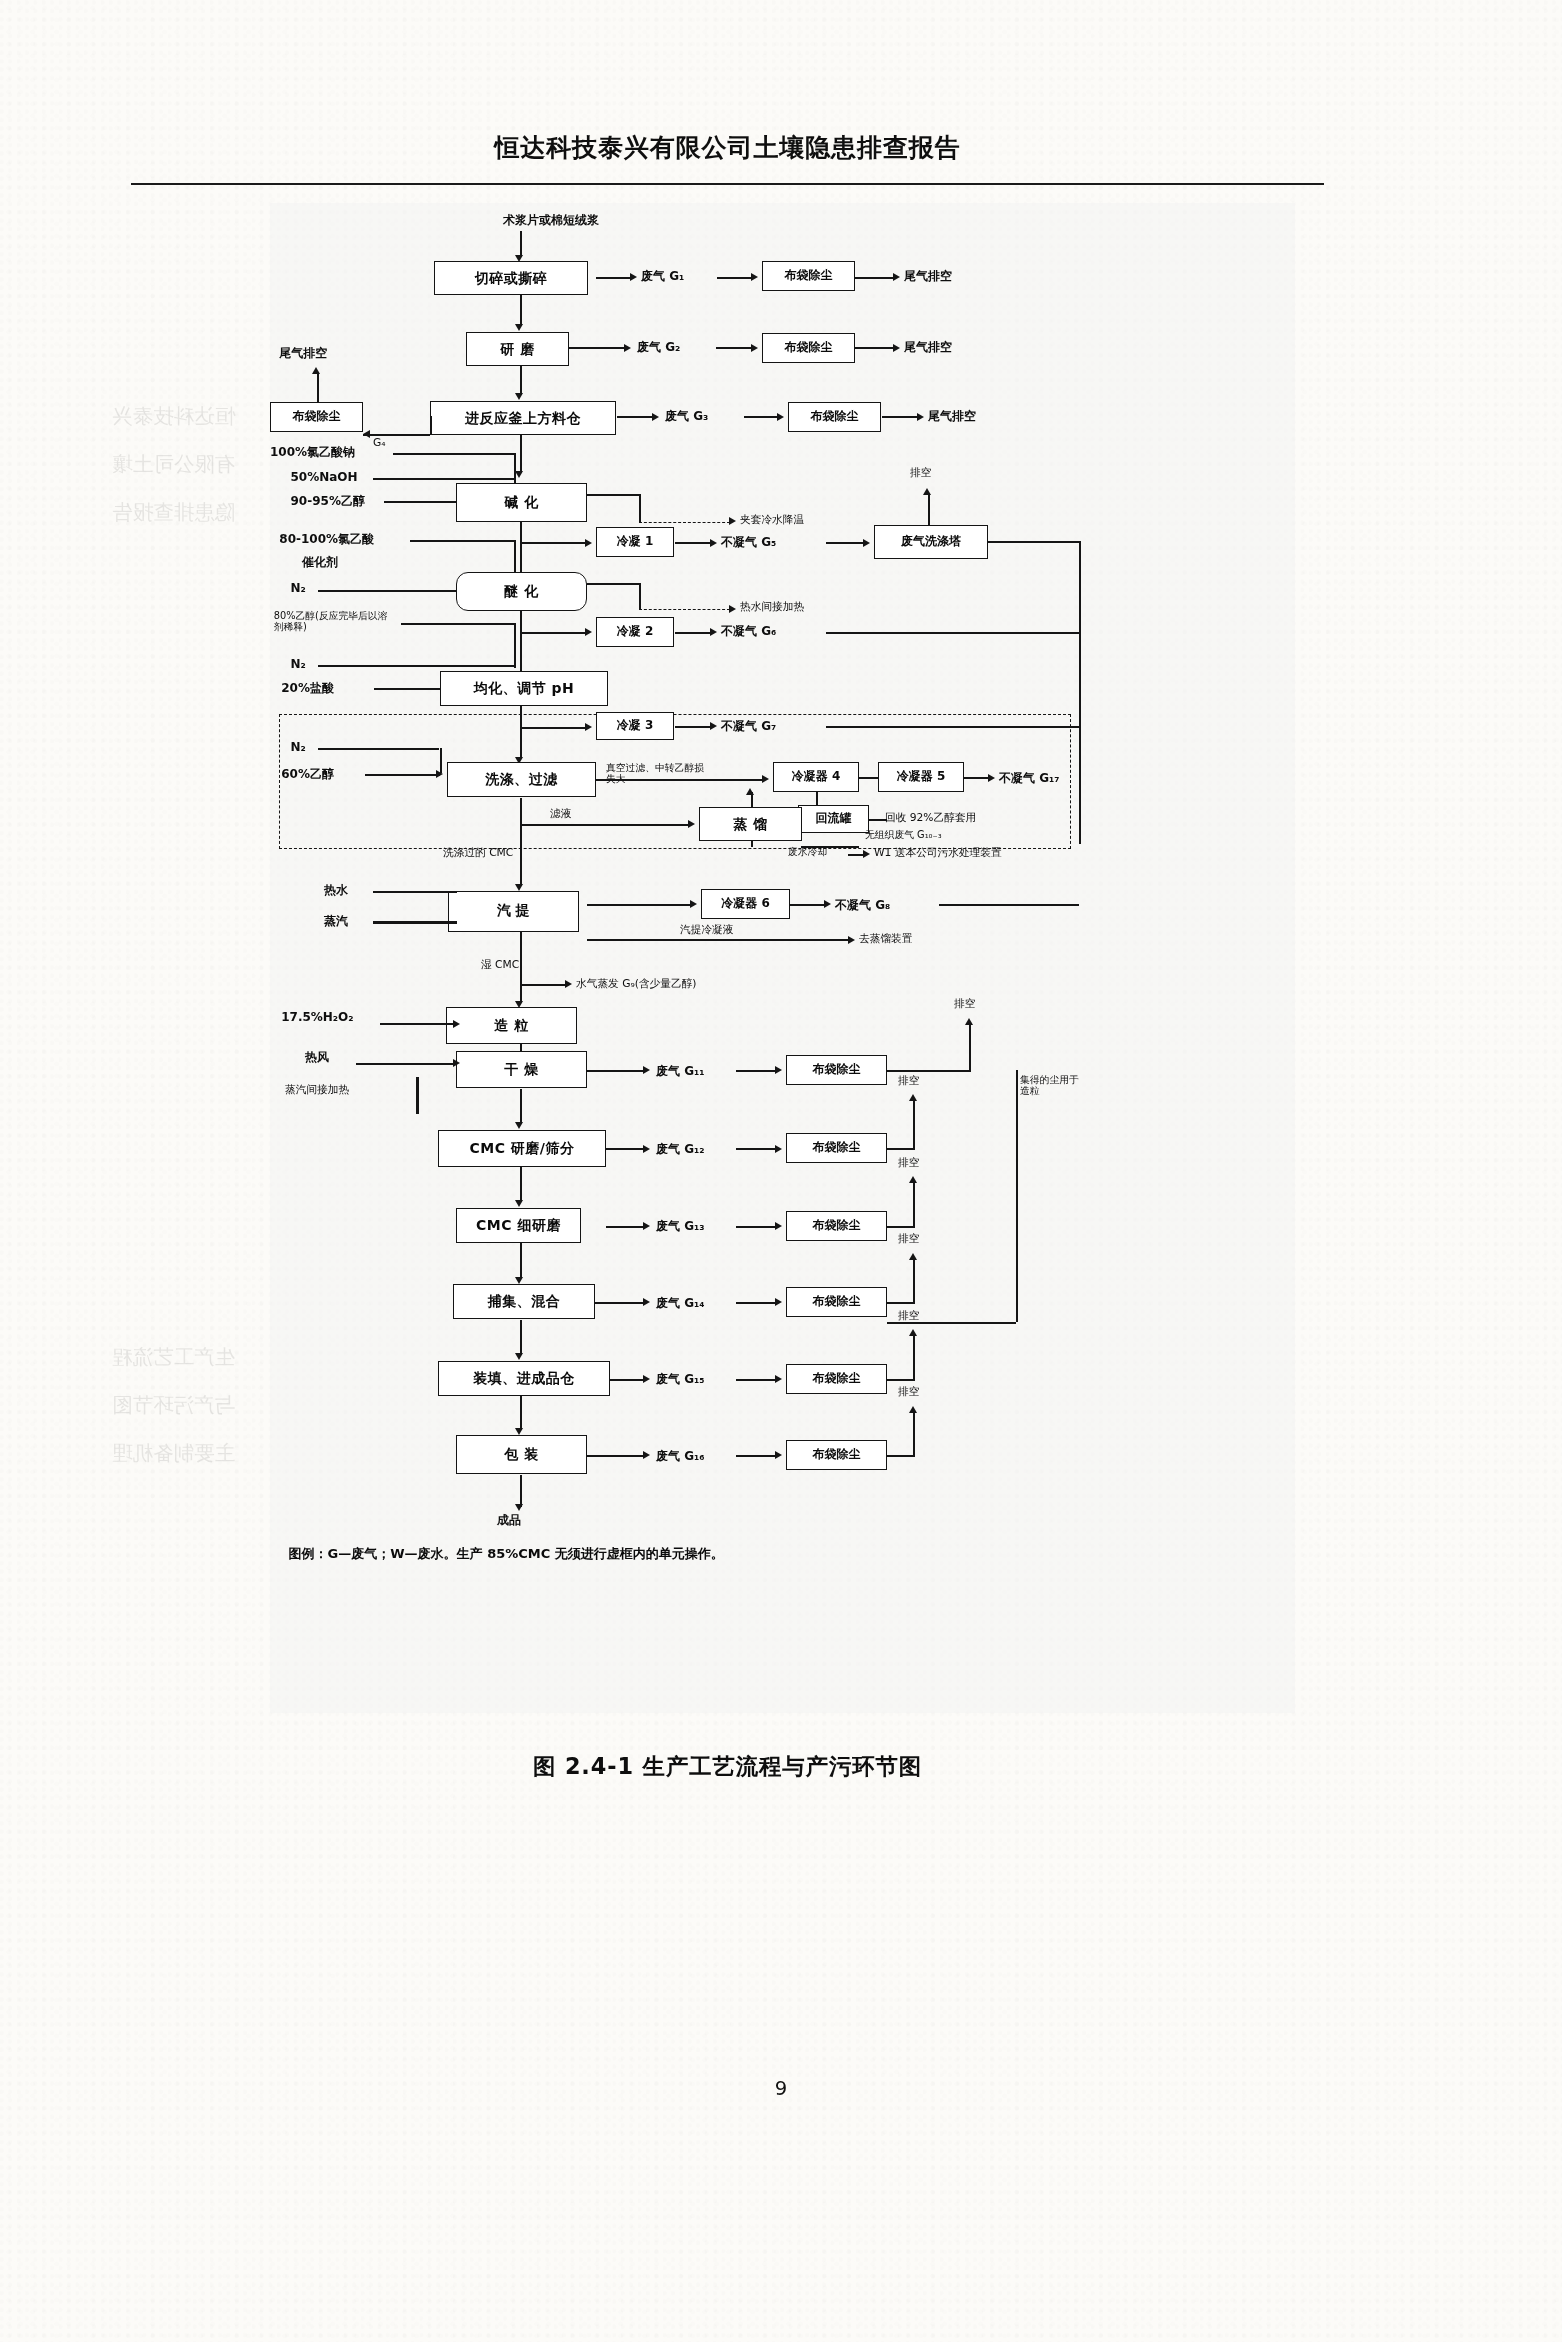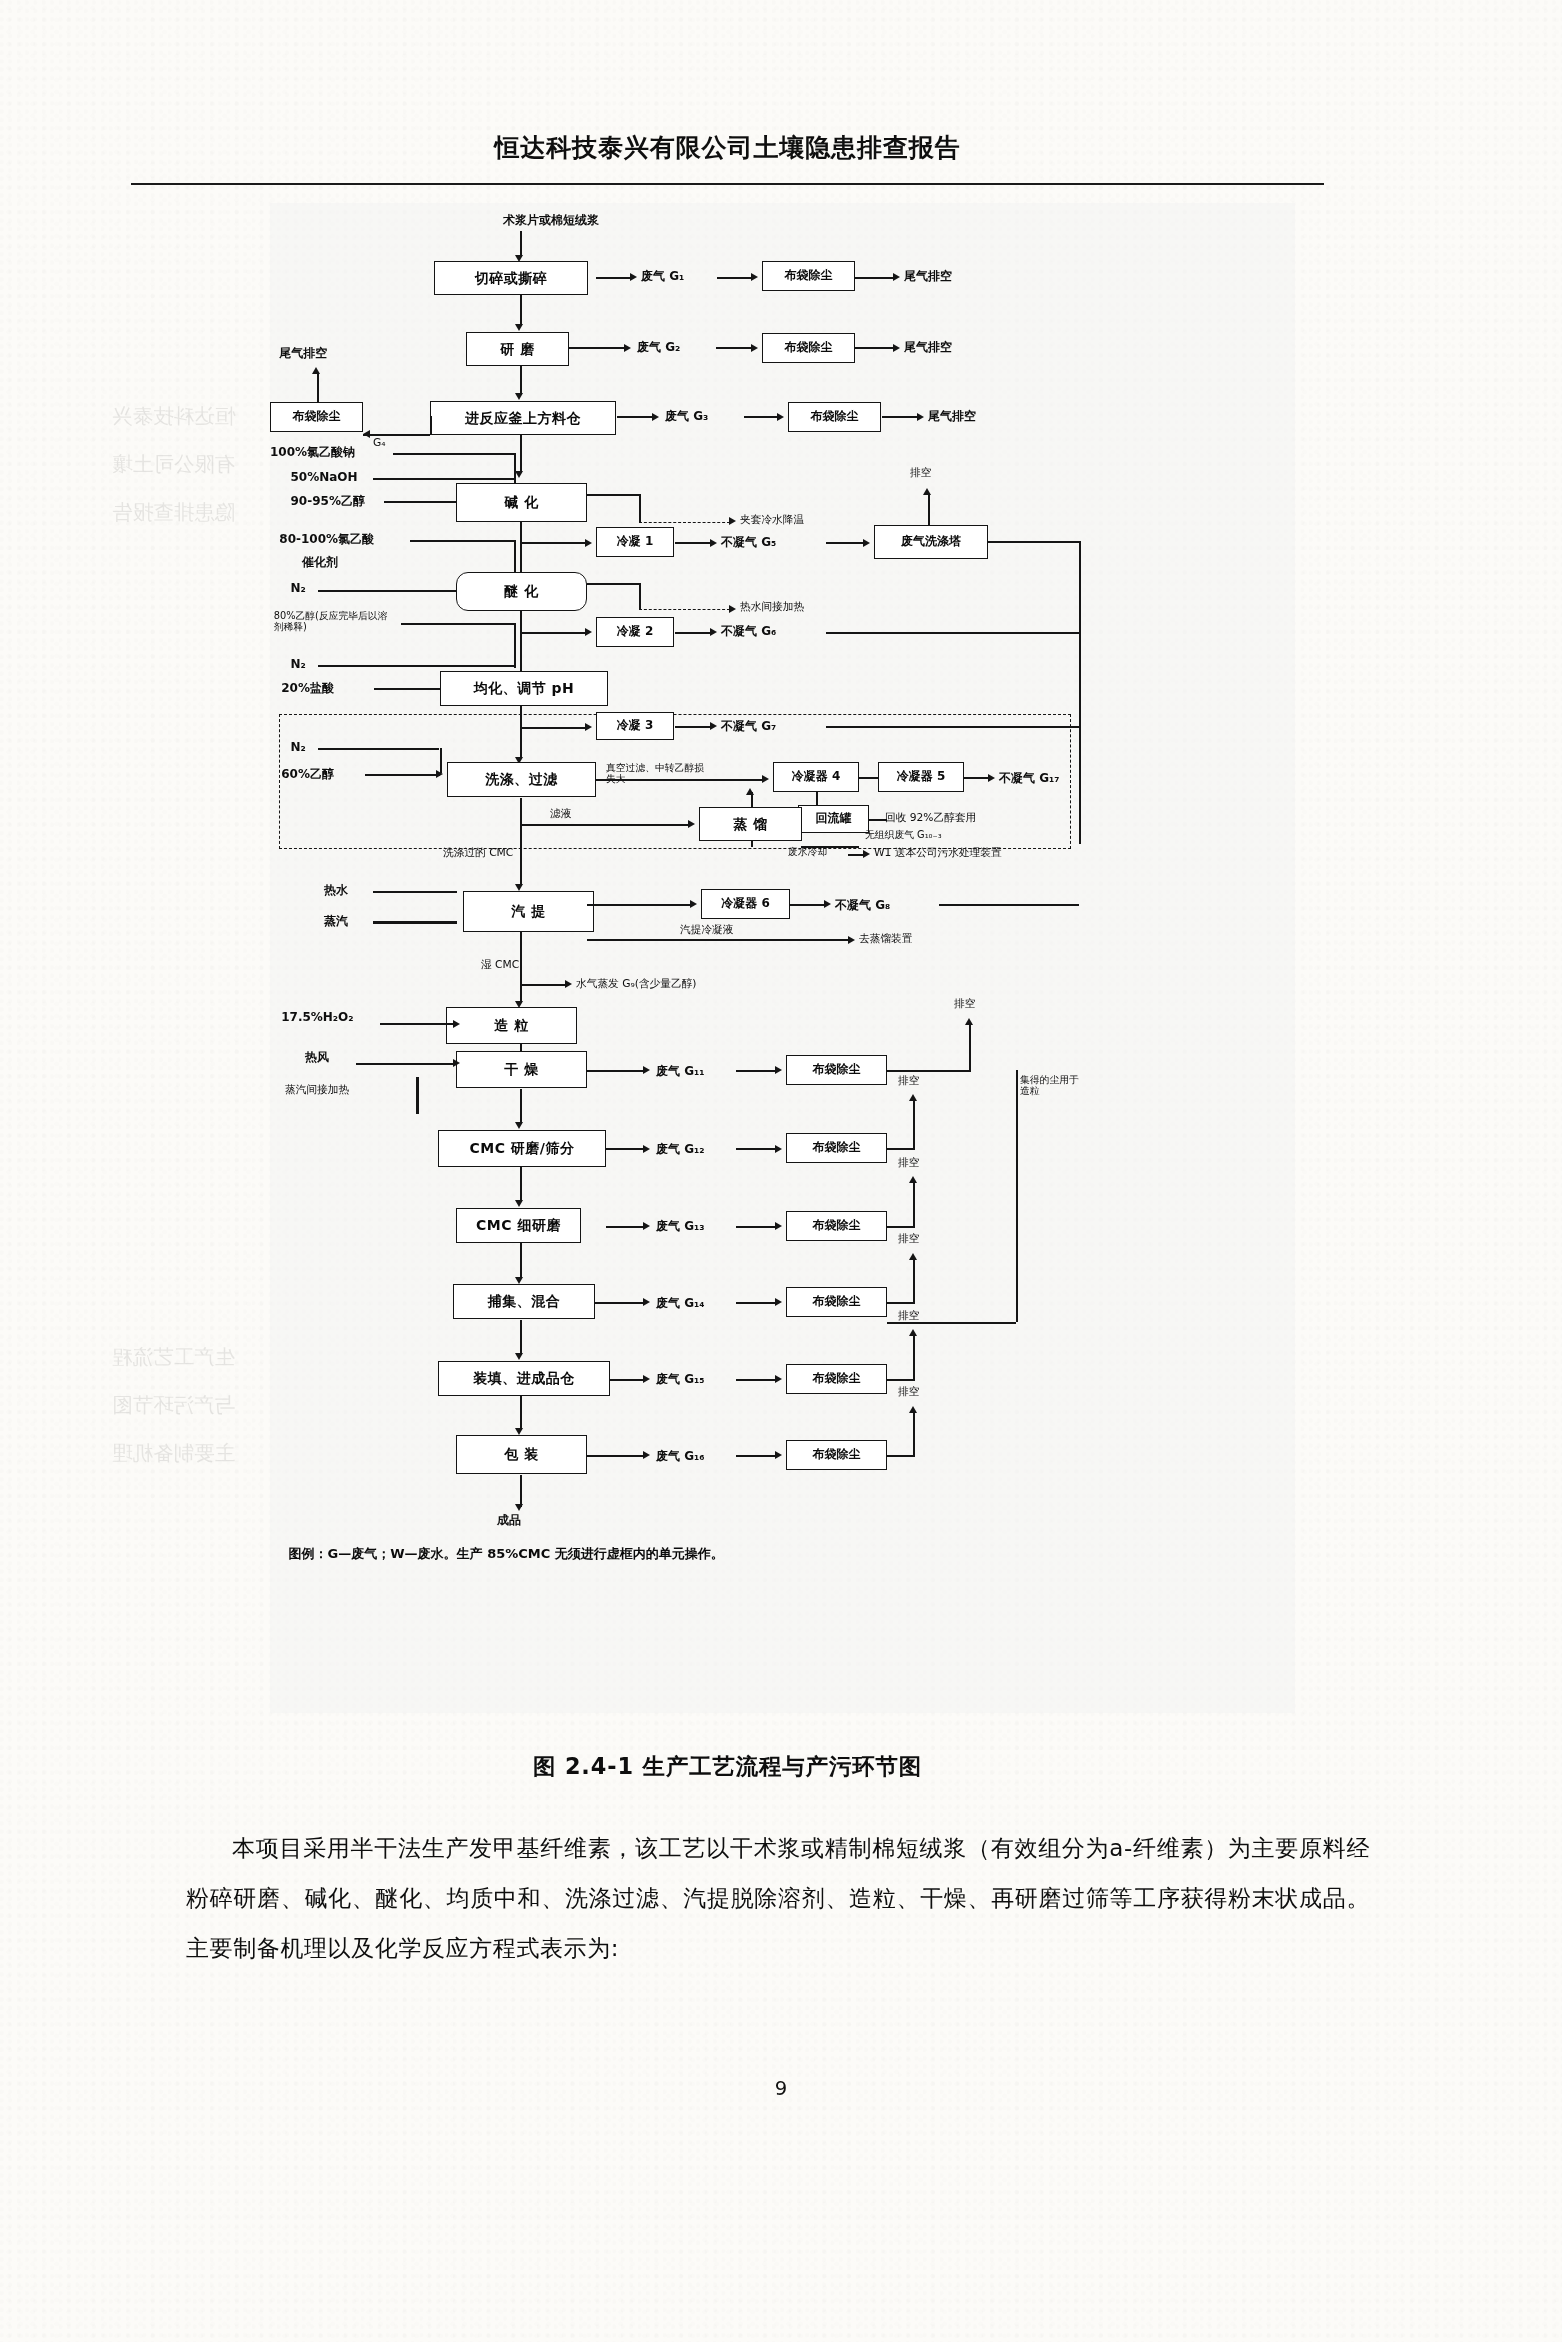--- a/index.html
+++ b/index.html
@@ -390,21 +390,21 @@
       <div class="ln v" style="left:481px; top:638px; height:5.6px;"></div>
       <div class="lbl xs" style="left:518px; top:643px; width:56px;">废水冷却</div>
       <div class="lbl xs" style="left:595px; top:626px;">无组织废气 G₁₀₋₃</div>
       <div class="ln h" style="left:578px; top:651px; width:17px;"></div>
       <div class="arrow r" style="left:593px; top:647px;"></div>
       <div class="lbl sm" style="left:604px; top:643px;">W1 送本公司污水处理装置</div>
 
       <div class="ln v" style="left:250px; top:621px; height:62px;"></div>
       <div class="arrow d" style="left:245px; top:681px;"></div>
 
-      <div class="node" style="left:193px; top:688px; width:131px; height:41px;">汽  提</div>
+      <div class="node" style="left:178px; top:688px; width:131px; height:41px;font-family:Liberation Serif, serif;">汽  提</div>
       <div class="lbl" style="left:54px; top:679px;">热水</div>
       <div class="lbl" style="left:54px; top:710px;">蒸汽</div>
       <div class="ln h" style="left:103px; top:688px; width:84px;"></div>
       <div class="ln thick" style="left:103px; top:718px; width:84px;"></div>
 
       <div class="ln h" style="left:317px; top:701px; width:104px;"></div>
       <div class="arrow r" style="left:420px; top:697px;"></div>
       <div class="node small" style="left:431px; top:686px; width:89px; height:30px;">冷凝器 6</div>
       <div class="ln h" style="left:520px; top:701px; width:35px;"></div>
       <div class="arrow r" style="left:554px; top:697px;"></div>
@@ -526,20 +526,17 @@
       <div class="arrow d" style="left:245px; top:1301px;"></div>
       <div class="lbl" style="left:227px; top:1309px;">成品</div>
 
       <div class="legend" style="left:18.6px; top:1342px;">图例：G—废气；W—废水。生产 85%CMC 无须进行虚框内的单元操作。</div>
 
     </div>
   </div>
 
   <div class="fig-caption">图 2.4-1  生产工艺流程与产污环节图</div>
 
-  <div class="body-text">
-    <p>本项目采用半干法生产发甲基纤维素，该工艺以干术浆或精制棉短绒浆（有效组分为a-纤维素）为主要原料经粉碎研磨、碱化、醚化、均质中和、洗涤过滤、汽提脱除溶剂、造粒、干燥、再研磨过筛等工序获得粉末状成品。主要制备机理以及化学反应方程式表示为:</p>
-  </div>
 
   <div class="page-number">9</div>
 
 </div>
 
 
 </body></html>

